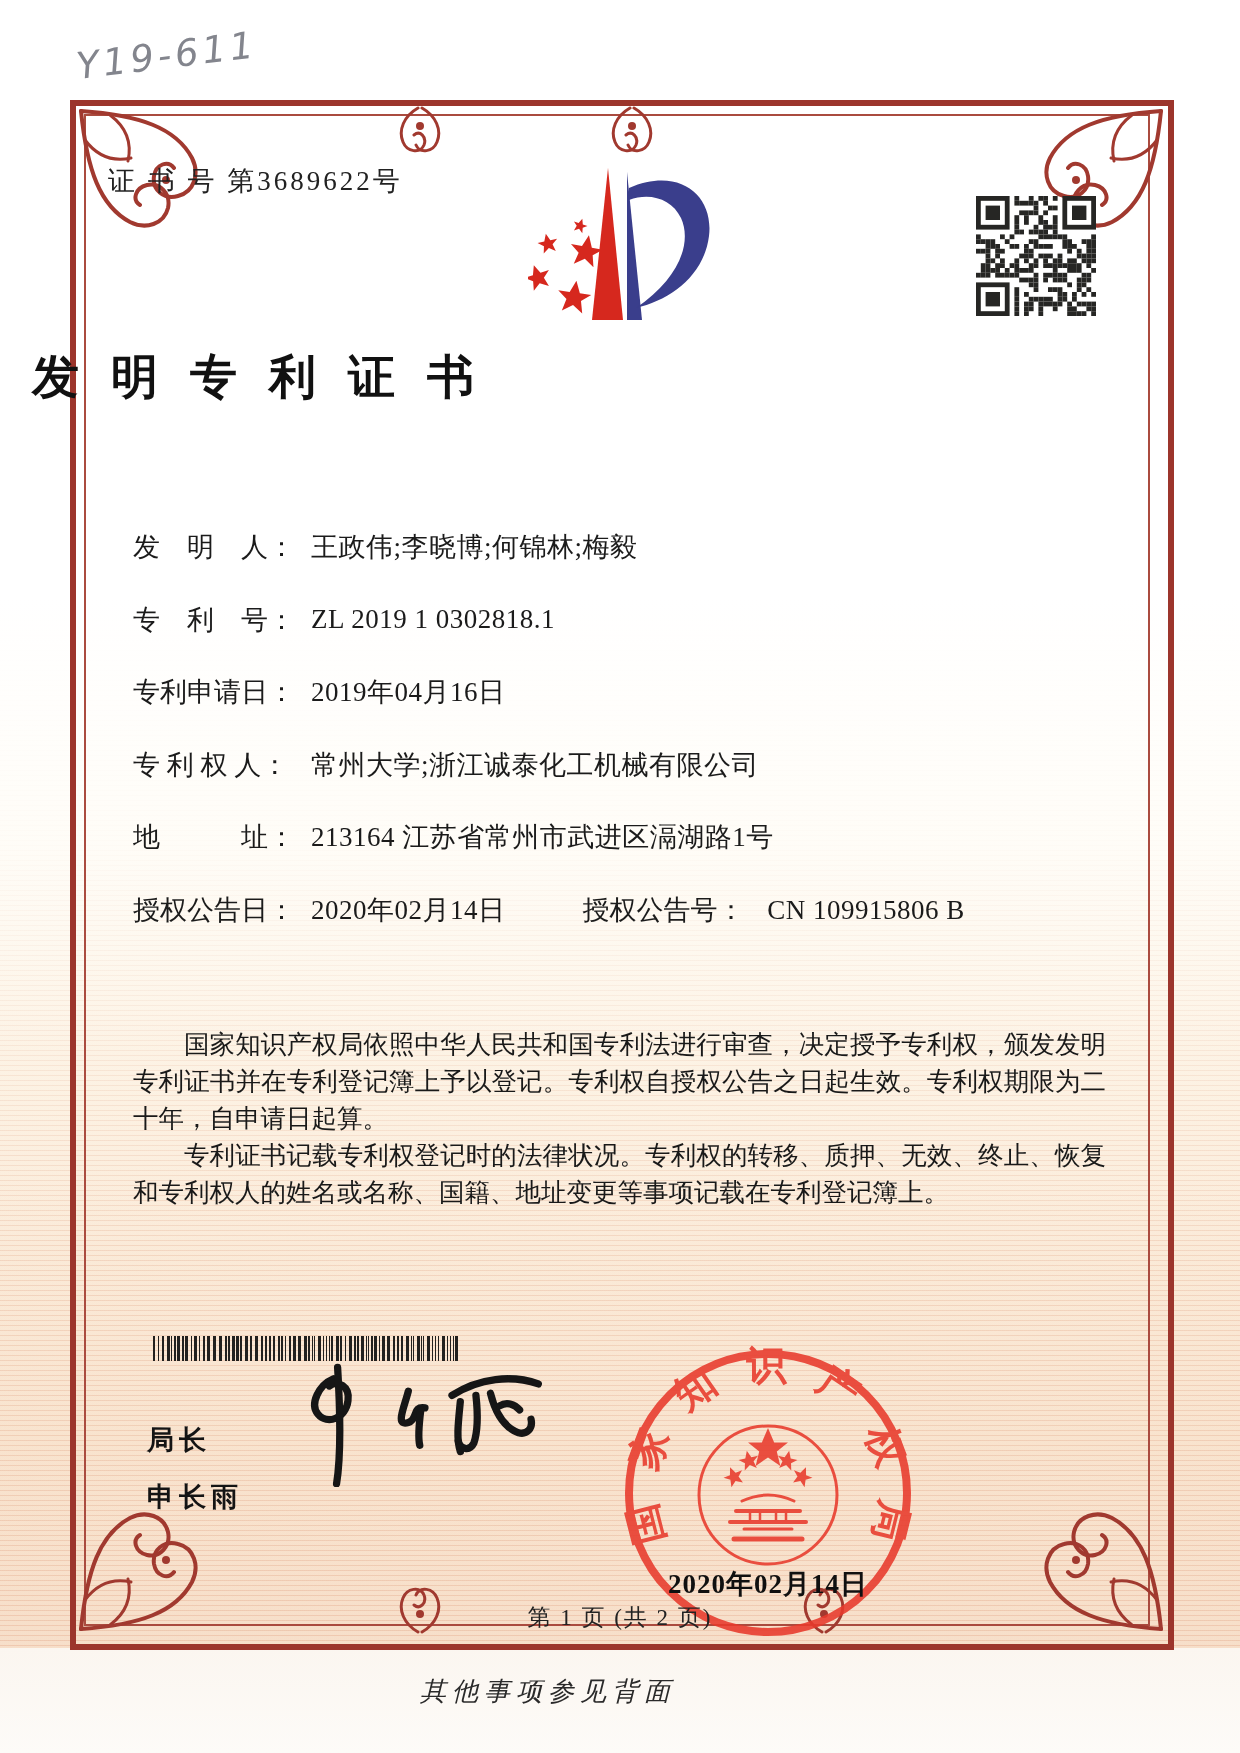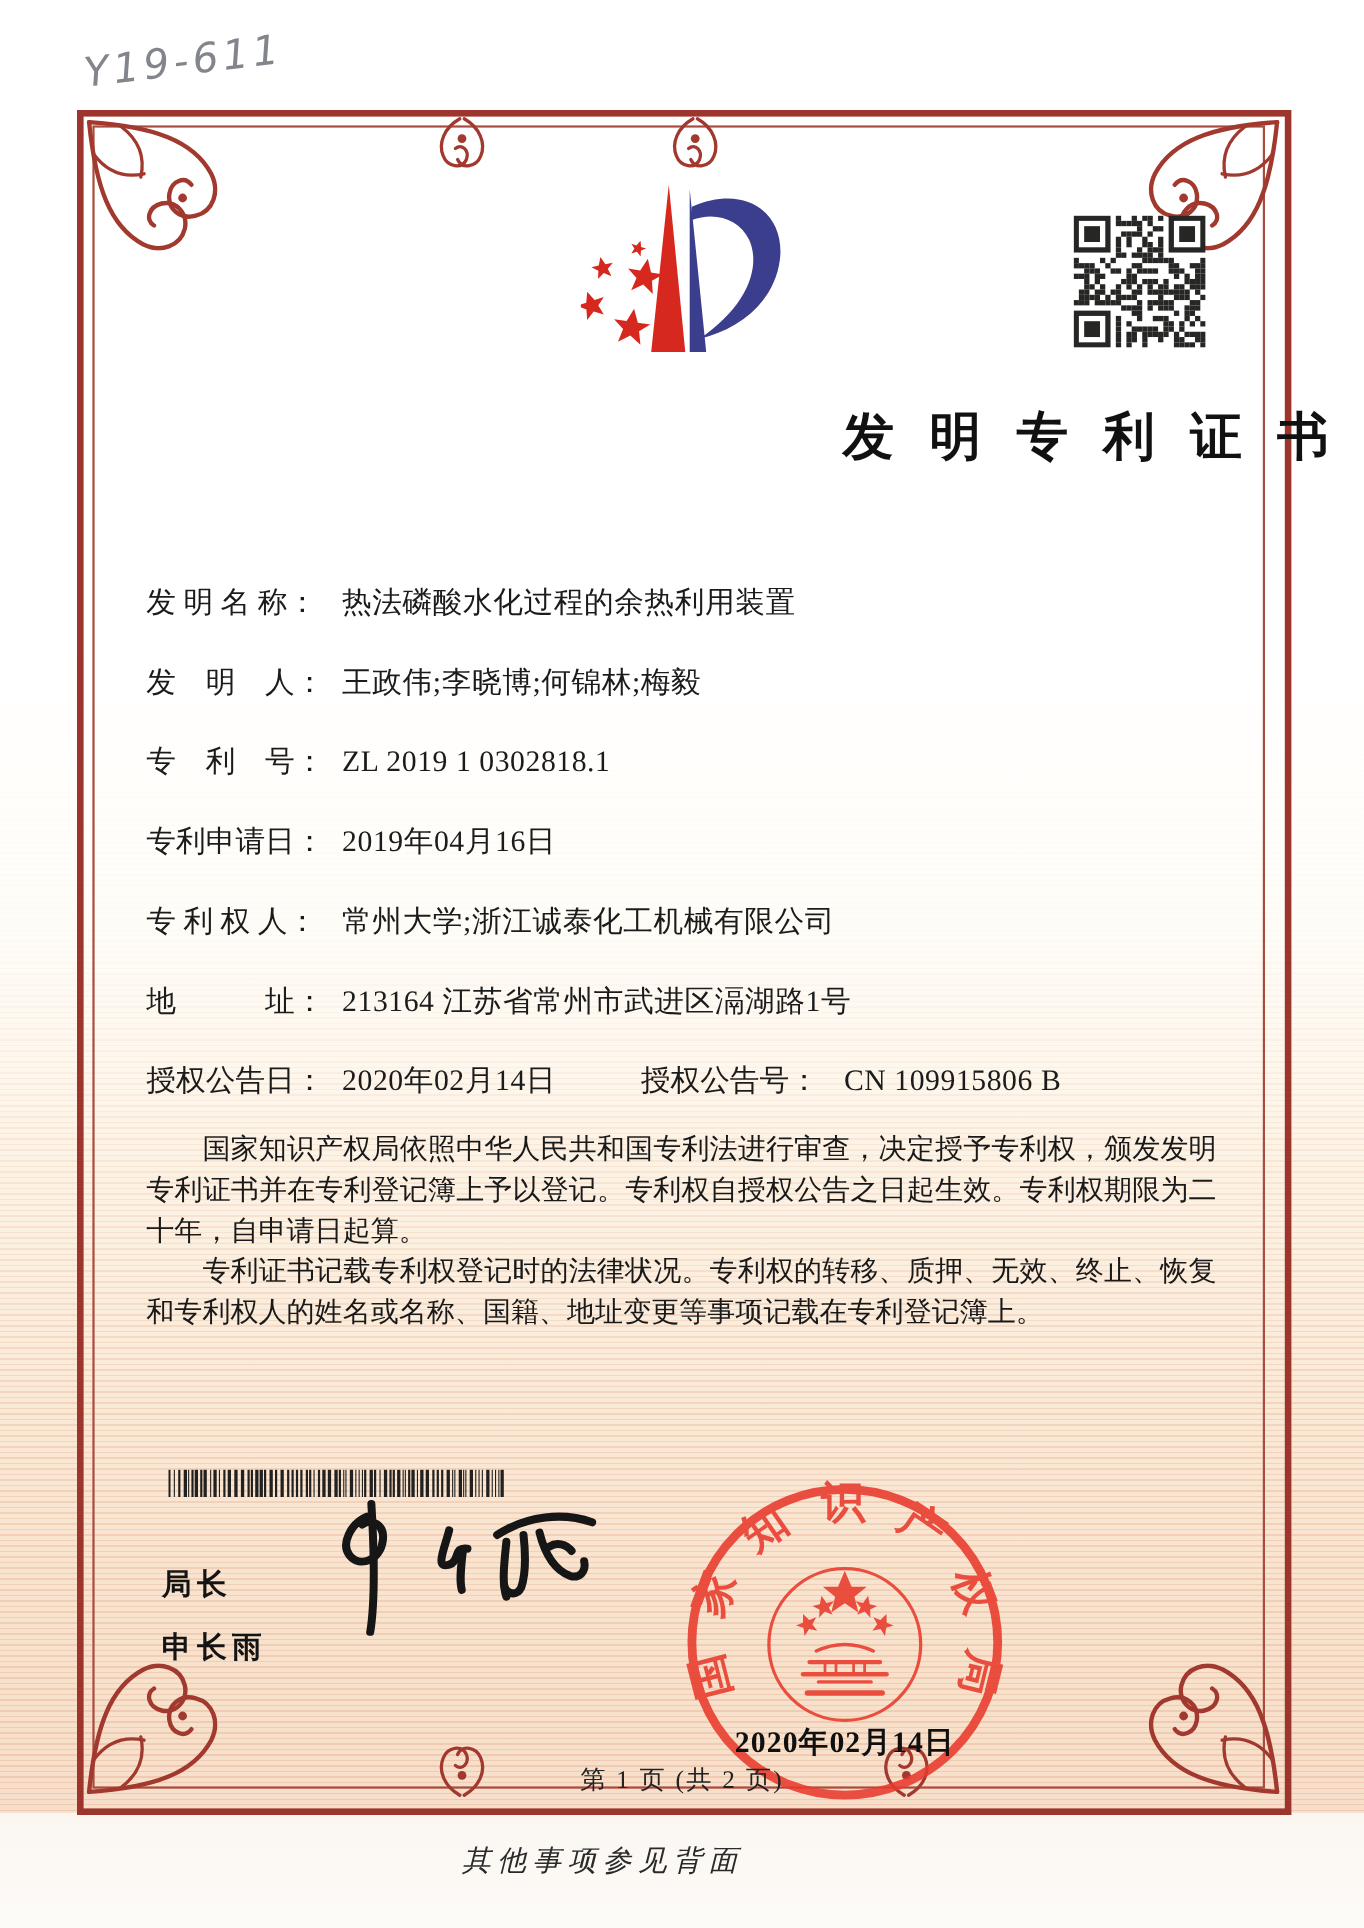--- a/index.html
+++ b/index.html
@@ -20,22 +20,22 @@
     border:2px solid #aa4b3f;}
   .ornament{position:absolute;pointer-events:none;}
   
   .handwritten{position:absolute;left:76px;top:34px;font-family:"DejaVu Sans",sans-serif;
     font-style:italic;font-weight:300;font-size:37px;color:#83858d;letter-spacing:4px;
     transform:rotate(-7deg);}
   .cert-no{position:absolute;left:108px;top:163px;font-size:27px;letter-spacing:3px;color:#222;}
   .logo{position:absolute;left:528px;top:158px;}
   .qr{position:absolute;left:976px;top:196px;}
   
-  .title{position:absolute;left:0;top:346px;width:100%;text-align:right;
-    font-size:47px;font-weight:700;letter-spacing:32px;text-indent:32px;color:#111;margin-top:20px;}
+  .title{position:absolute;left:0;top:346px;width:100%;text-align:left;
+    font-size:47px;font-weight:700;letter-spacing:32px;text-indent:32px;color:#111;}
   
   .fields{position:absolute;left:133px;top:511px;width:975px;font-size:27px;}
   .frow{height:72.5px;display:flex;align-items:center;white-space:nowrap;}
   .flabel{display:inline-block;min-width:178px;color:#1b1b1b;}
   .fvalue{color:#1b1b1b;letter-spacing:.5px;}
   .fpair2{margin-left:77px;}
   
   .bodytext{position:absolute;left:133px;top:1026px;width:973px;
     font-size:25.5px;line-height:37px;text-align:justify;color:#191919;}
   .bodytext p{margin:0;text-indent:2em;}
@@ -103,20 +103,21 @@
     </svg>
   <svg class="ornament" style="left:386px;top:1582px" width="68" height="52">
       <use href="#edgemotif" transform="translate(0,52) scale(1,-1)"></use>
     </svg>
   <svg class="ornament" style="left:790px;top:1582px" width="68" height="52">
       <use href="#edgemotif" transform="translate(0,52) scale(1,-1)"></use>
     </svg>
 
   <div class="handwritten">Y19-611</div>
 
+  <div class="cert-no">证 书 号 第3689622号</div>
 
   <svg class="logo" width="190" height="170" viewBox="0 0 190 170">
     <g fill="#d6281e">
       <use href="#star" transform="translate(52,68) scale(0.75) rotate(18)"></use>
       <use href="#star" transform="translate(20,86) scale(1.05) rotate(-12)"></use>
       <use href="#star" transform="translate(58,94) scale(1.7) rotate(10)"></use>
       <use href="#star" transform="translate(10,120) scale(1.35) rotate(-18)"></use>
       <use href="#star" transform="translate(46,140) scale(1.75) rotate(8)"></use>
     </g>
     <polygon points="80,10 95,162 64,162" fill="#d6281e"></polygon>
@@ -364,24 +365,20 @@
       <rect x="20" y="2" width="3" height="3" fill="#262624"></rect>
       <rect x="0" y="18" width="7" height="7" fill="#262624"></rect>
       <rect x="1" y="19" width="5" height="5" fill="#fff"></rect>
       <rect x="2" y="20" width="3" height="3" fill="#262624"></rect>
     </svg>
 
   <div class="title">发明专利证书</div>
 
   <div class="fields">
     <div class="frow">
-      <span class="flabel">发 明 名 称：</span>
-      <span class="fvalue">热法磷酸水化过程的余热利用装置</span>
-    </div>
-    <div class="frow">
       <span class="flabel">发　明　人：</span>
       <span class="fvalue">王政伟;李晓博;何锦林;梅毅</span>
     </div>
     <div class="frow">
       <span class="flabel">专　利　号：</span>
       <span class="fvalue">ZL 2019 1 0302818.1</span>
     </div>
     <div class="frow">
       <span class="flabel">专利申请日：</span>
       <span class="fvalue">2019年04月16日</span>

